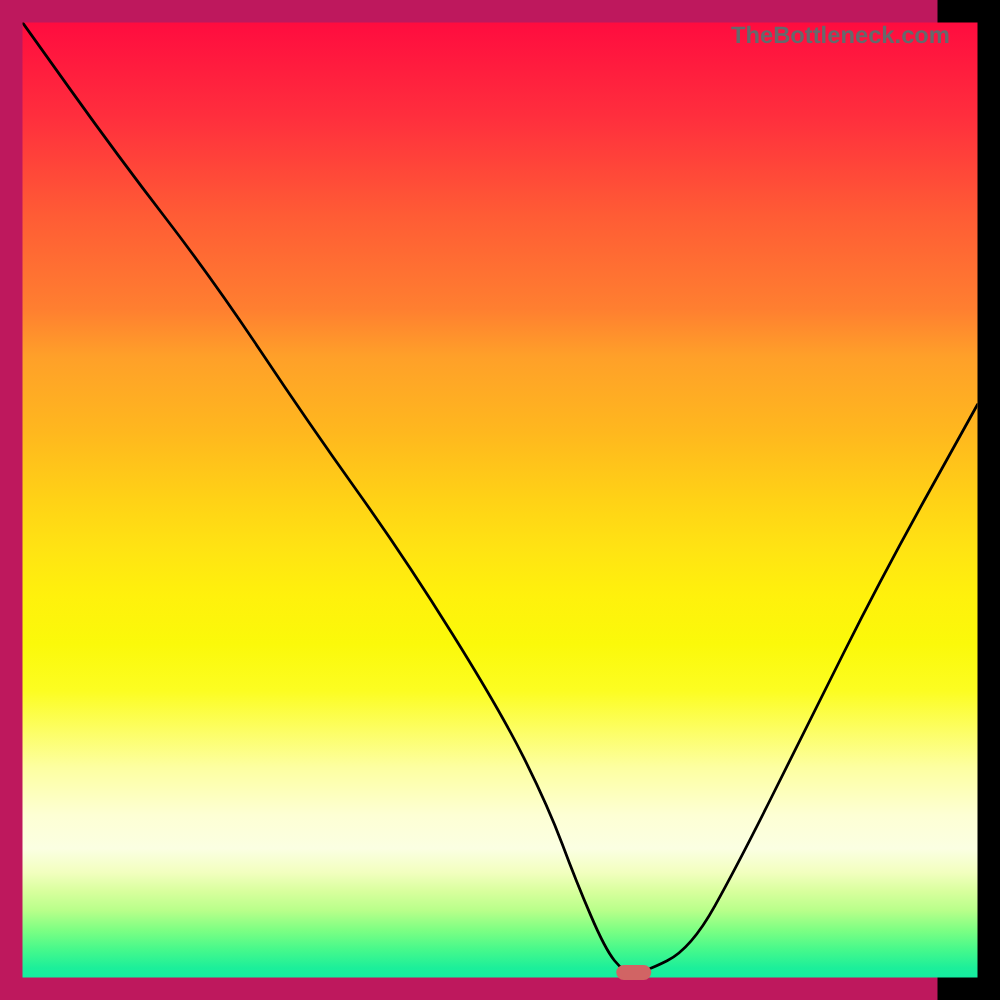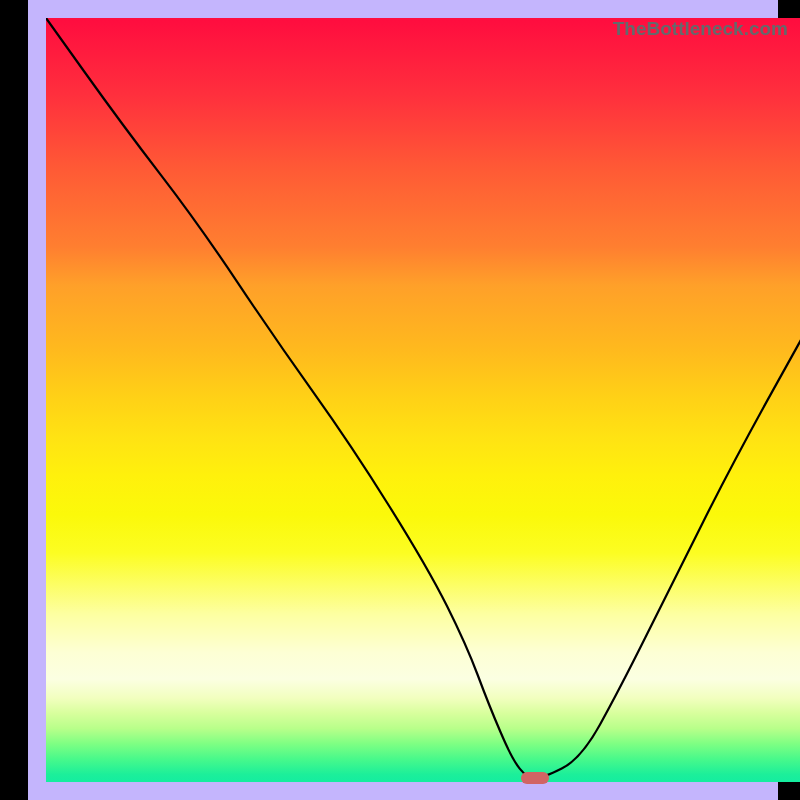--- a/index.html
+++ b/index.html
@@ -7,22 +7,21 @@
     padding: 0;
     width: 800px;
     height: 800px;
     background: #000;
     overflow: hidden;
   }
   .chart-container {
     position: relative;
     width: 750px;
     height: 800px;
-    background: #c4b5fd;
-    margin-left: 28px;
+    background: #be185d;
   }
   .plot-area {
     position: absolute;
     left: 18px;
     top: 18px;
     width: 764px;
     height: 764px;
     background: linear-gradient(to bottom,
       #ff0c3f 0%,
       #ff2f3d 10%,

